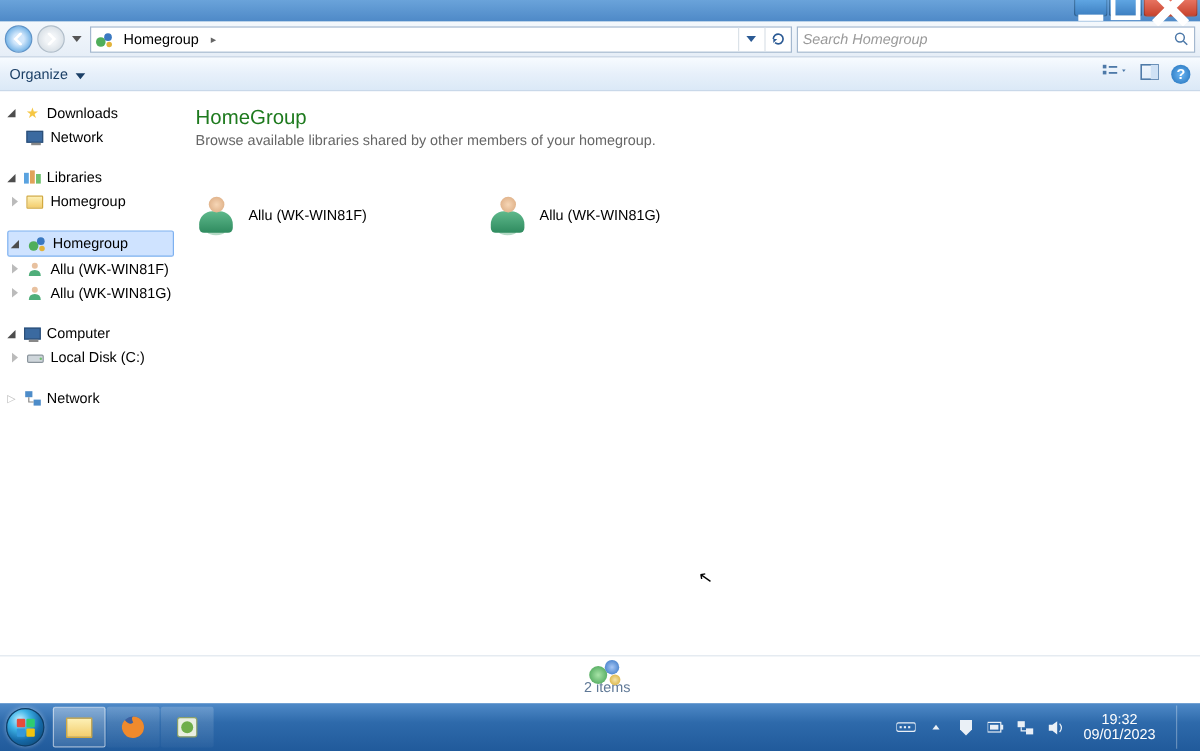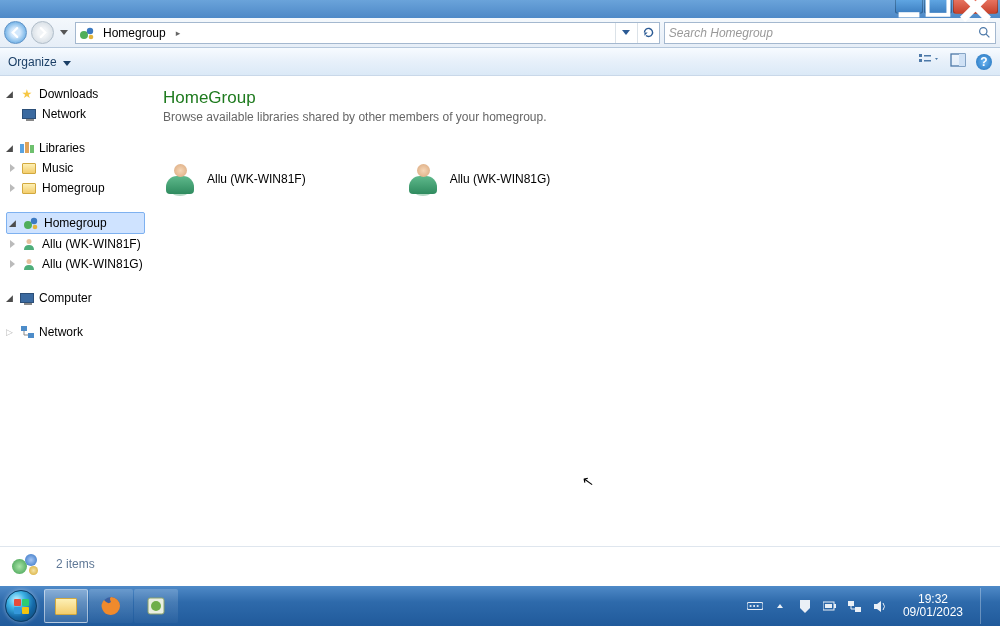--- a/index.html
+++ b/index.html
@@ -56,21 +56,21 @@
   .content h1 { font-size:17px; color:#1e7a1e; font-weight:normal; margin-bottom:2px}
   .content .sub{ color:#666; margin-bottom:38px}
   .members { display:flex; gap:100px; }
   .member { display:flex; align-items:center; gap:10px; }
   .avatar { width:34px; height:34px; position:relative; }
   .avatar .head{ width:13px; height:13px; background:radial-gradient(#f6d6b6,#d9a77c); border-radius:50%; position:absolute; left:11px; top:2px}
   .avatar .body{ width:28px; height:18px; background:linear-gradient(#5fb98c,#2f8b5f); border-radius:11px 11px 4px 4px; position:absolute; left:3px; top:14px}
   .avatar .disc{ width:14px; height:5px; border-radius:50%; background:#45a06f; opacity:.4; position:absolute; left:10px; top:29px}
 
   
-  .statusbar{ height:34px; border-top:1px solid #dfe6ee; display:flex; align-items:center; padding-left:12px; gap:14px;}
+  .statusbar{ height:34px; border-top:1px solid #dfe6ee; display:flex; align-items:center; padding-left:12px; gap:14px;flex-direction:column;}
   .hg-big{ width:30px; height:26px; position:relative}
   .hg-big .ball{ position:absolute; border-radius:50%}
   .b1{width:15px;height:15px;background:radial-gradient(#a7e3a7,#3c9c4c);left:0;top:8px}
   .b2{width:12px;height:12px;background:radial-gradient(#a7c7f5,#2e6fc1);left:13px;top:3px}
   .b3{width:9px;height:9px;background:radial-gradient(#f5e4a7,#d5a82e);left:17px;top:15px}
   .count{ color:#5f7896}
 
   
   .taskbar{ height:40px; background:linear-gradient(#4f8ac8,#2e6aab 40%,#205a9b); position:absolute; bottom:0; left:0; right:0; display:flex; align-items:center; padding-right:6px}
   .start{ width:42px; height:40px; display:flex; align-items:center; justify-content:center}
@@ -216,27 +216,20 @@
               <rect x="11" y="4" width="4" height="8" fill="#6ec06e"></rect>
             </svg>
           </span>
         <span>Libraries</span>
       </div>
       <div class="item">
           <span class="tri" style="margin-left:-11px;margin-right:1px"><span class="tri-r" style="border-left-color:#bbb"></span></span>
           <span class="ic">
             <span class="folder"></span>
           </span>
-          <span>Music</span>
-        </div>
-      <div class="item">
-          <span class="tri" style="margin-left:-11px;margin-right:1px"><span class="tri-r" style="border-left-color:#bbb"></span></span>
-          <span class="ic">
-            <span class="folder"></span>
-          </span>
           <span>Homegroup</span>
         </div>
     </div>
 
     <div class="group">
       <div class="group-header item sel" style="padding-left:2px">
         <span class="tri" style="margin-left:0">◢</span>
         <span class="ic">
             <svg viewBox="0 0 16 16" width="16" height="16">
               <circle cx="5" cy="10" r="4" fill="#4fae5a"></circle>
@@ -269,20 +262,30 @@
     </div>
 
     <div class="group">
       <div class="group-header">
         <span class="tri">◢</span>
         <span class="ic">
             <span class="monitor"></span>
           </span>
         <span>Computer</span>
       </div>
+      <div class="item">
+          <span class="tri" style="margin-left:-11px;margin-right:1px"><span class="tri-r" style="border-left-color:#bbb"></span></span>
+          <span class="ic">
+            <svg width="15" height="12" viewBox="0 0 15 12">
+              <rect x="1" y="4" width="13" height="6" rx="1" fill="#cfd6db" stroke="#8a949c"></rect>
+              <circle cx="12" cy="7" r="1" fill="#6ec06e"></circle>
+            </svg>
+          </span>
+          <span>Local Disk (C:)</span>
+        </div>
     </div>
 
     <div class="group">
       <div class="group-header">
         <span class="tri" style="color:#bbb">▷</span>
         <span class="ic">
             <svg width="15" height="14" viewBox="0 0 15 14">
               <rect x="1" y="1" width="6" height="5" fill="#4d8cc9"></rect>
               <rect x="8" y="8" width="6" height="5" fill="#4d8cc9"></rect>
               <path d="M4 6 L4 10 L8 10" stroke="#888" fill="none"></path>

